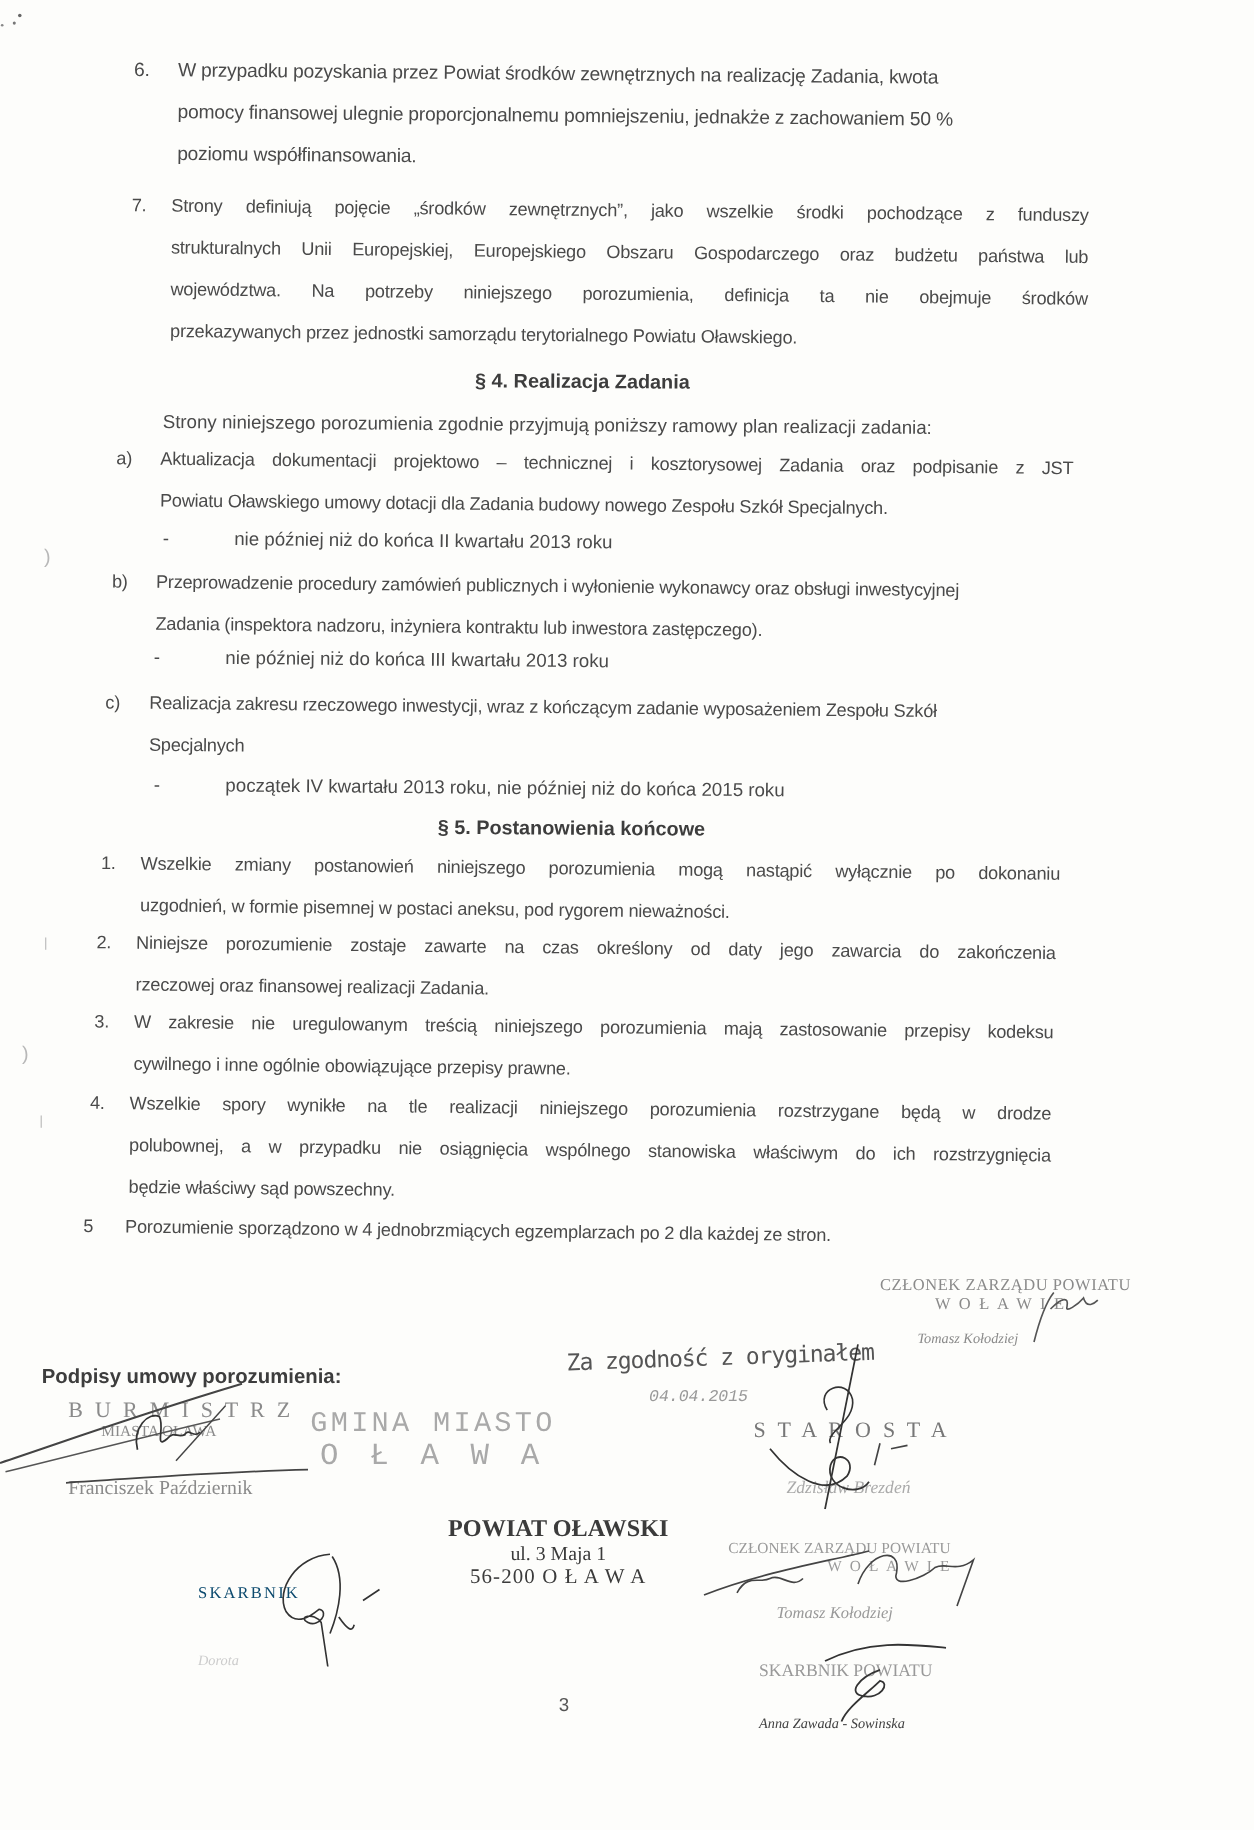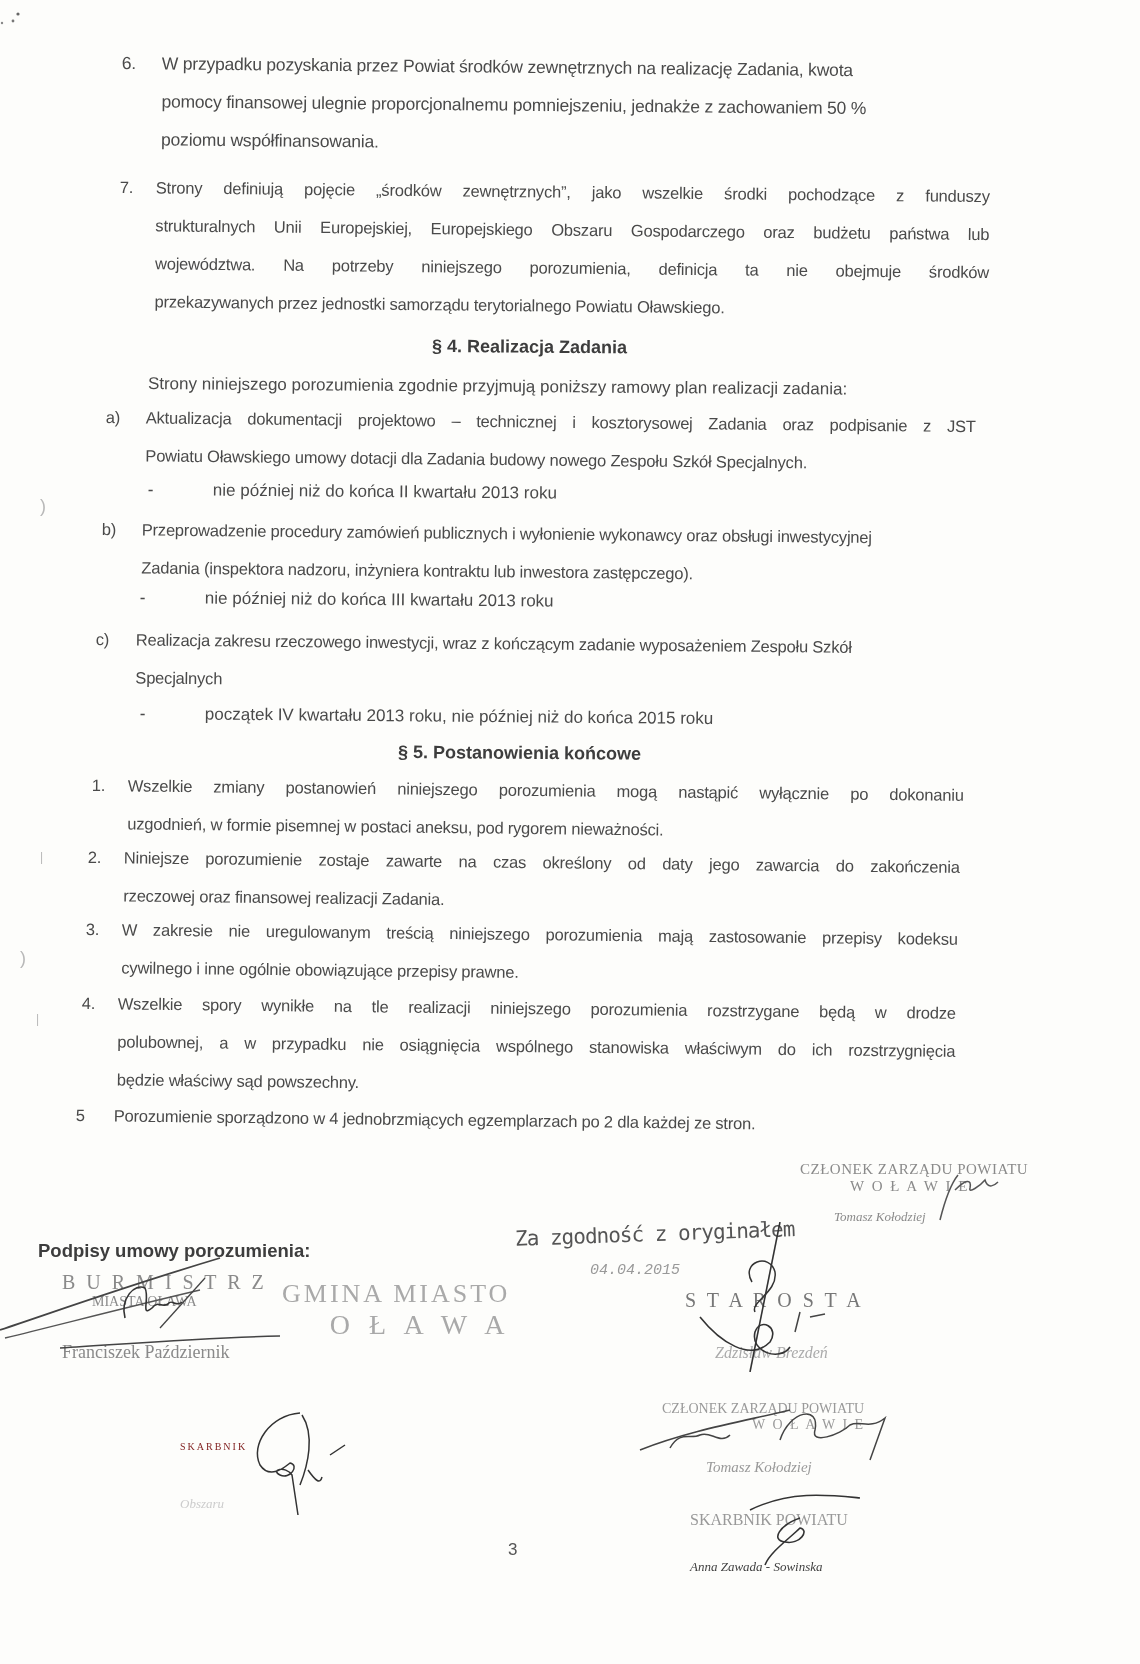--- a/index.html
+++ b/index.html
@@ -194,25 +194,30 @@
     <div style="font-size:18px;margin-top:32px;margin-left:0;">Franciszek Październik</div>
   </div>
   <svg class="sig" style="left:0;top:1238px;" width="300" height="120" viewBox="0 0 300 120">
     <path d="M0 92 C 60 72, 120 50, 220 20" stroke="#444" stroke-width="1.8" fill="none"></path>
     <path d="M5 100 C 70 84, 140 66, 200 52" stroke="#555" stroke-width="1.4" fill="none"></path>
     <path d="M125 80 C 120 60, 135 45, 145 50 C 150 60, 140 80, 152 70 C 158 62, 162 70, 168 66 C 172 60, 176 70, 182 64" stroke="#333" stroke-width="1.6" fill="none"></path>
     <path d="M160 90 L 205 40" stroke="#444" stroke-width="1.3" fill="none"></path>
     <path d="M60 110 C 140 105, 200 100, 280 98" stroke="#444" stroke-width="1.6" fill="none"></path>
   </svg>
 
-  <div class="stamp light" style="left:282px;top:1258px;text-align:right;">
+  <div class="stamp light" style="left:282px;top:1258px;text-align:center;font-family:Liberation Mono, monospace;">
     <div style="font-size:26px;letter-spacing:3px;">GMINA MIASTO</div>
     <div style="font-size:28px;letter-spacing:6px;">O Ł A W A</div>
   </div>
 
+  <div class="stamp dark" style="left:385px;top:1355px;text-align:center;width:245px;">
+    <div style="font-size:22px;font-weight:bold;">POWIAT OŁAWSKI</div>
+    <div style="font-size:18px;">ul. 3 Maja 1</div>
+    <div style="font-size:19px;letter-spacing:1px;">56-200 O Ł A W A</div>
+  </div>
 
   <div class="stamp" style="left:685px;top:1268px;">
     <div style="font-size:20px;letter-spacing:3px;color:#777;">S T A R O S T A</div>
     <div style="font-size:16px;font-style:italic;margin-left:30px;margin-top:32px;color:#aaa;">Zdzisław Brezdeń</div>
   </div>
   <svg class="sig" style="left:680px;top:1222px;" width="200" height="150" viewBox="0 0 200 150">
     <path d="M100 0 L 70 150" stroke="#333" stroke-width="1.6" fill="none"></path>
     <path d="M72 60 C 60 40, 90 30, 95 50 C 98 70, 70 80, 75 90" stroke="#333" stroke-width="1.5" fill="none"></path>
     <path d="M20 95 C 40 120, 70 140, 90 120 C 100 105, 80 95, 75 110 C 70 130, 100 140, 110 125" stroke="#333" stroke-width="1.6" fill="none"></path>
     <path d="M115 110 L 120 90 M130 95 L 145 92" stroke="#444" stroke-width="1.5" fill="none"></path>
@@ -232,22 +237,22 @@
   <div class="stamp" style="left:690px;top:1490px;">
     <div style="font-size:16px;color:#999;">SKARBNIK POWIATU</div>
     <div style="font-size:13px;font-style:italic;color:#404040;margin-top:30px;margin-left:0;">Anna Zawada - Sowinska</div>
   </div>
   <svg class="sig" style="left:740px;top:1490px;" width="130" height="80" viewBox="0 0 130 80">
     <path d="M10 20 C 50 0, 90 5, 120 8" stroke="#333" stroke-width="1.6" fill="none"></path>
     <path d="M60 28 C 40 35, 30 50, 45 52 C 60 55, 70 40, 60 38 C 50 48, 30 62, 25 75" stroke="#333" stroke-width="1.6" fill="none"></path>
   </svg>
 
   <div class="stamp light" style="left:180px;top:1420px;">
-    <div style="font-size:10px;color:#7f1d1d;letter-spacing:2px;">SKARBNIK</div>
-    <div style="font-size:13px;color:#ccc;margin-top:44px;font-style:italic;">Obszaru</div>
+    <div style="font-size:15px;color:#0c4a6e;letter-spacing:2px;">SKARBNIK</div>
+    <div style="font-size:13px;color:#ccc;margin-top:44px;font-style:italic;">Dorota</div>
   </div>
   <svg class="sig" style="left:230px;top:1405px;" width="130" height="120" viewBox="0 0 130 120">
     <path d="M70 8 C 40 10, 20 40, 30 60 C 40 75, 55 62, 60 58 C 70 60, 60 75, 50 70 C 40 65, 55 60, 62 70 L 68 110" stroke="#333" stroke-width="1.5" fill="none"></path>
     <path d="M72 10 C 85 30, 78 60, 70 80 M78 65 C 85 75, 90 80, 92 72 M100 50 L 115 40" stroke="#333" stroke-width="1.5" fill="none"></path>
   </svg>
 
   <div class="page-num">3</div>
 </div>
 
 </body></html>

